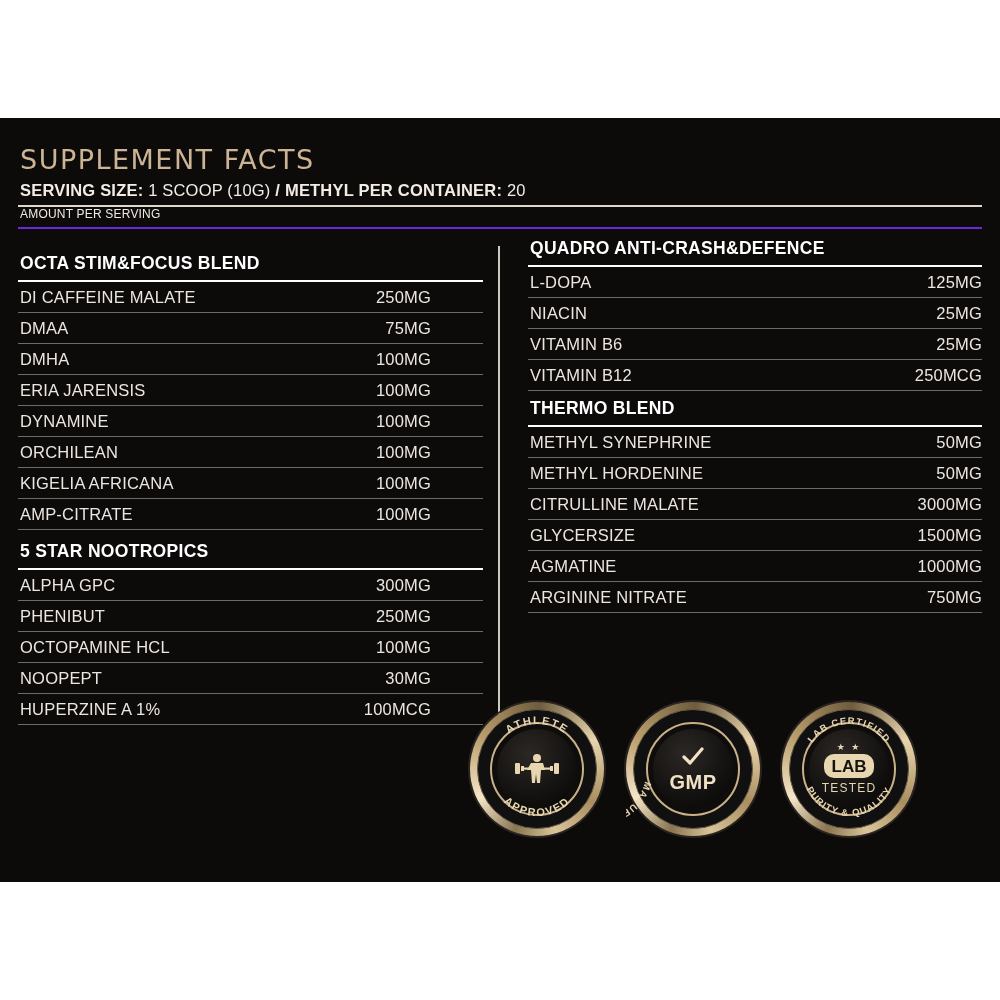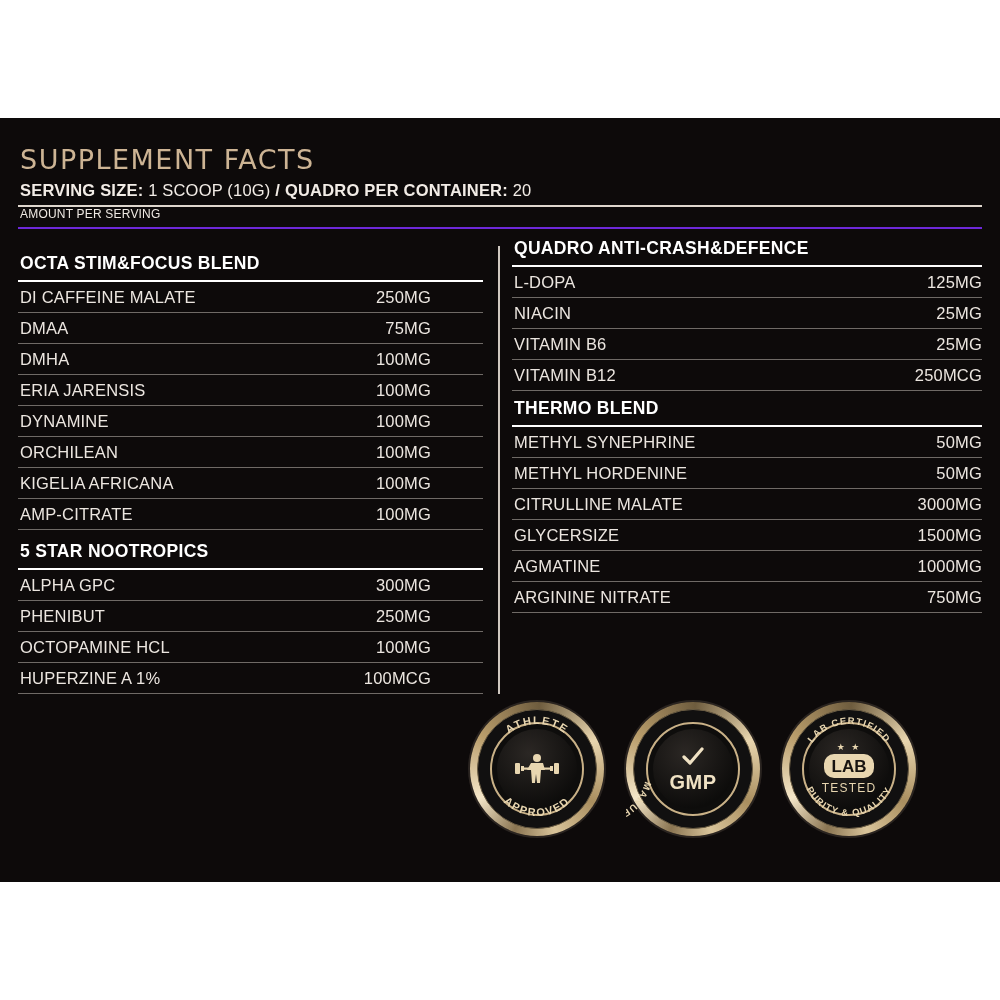--- a/index.html
+++ b/index.html
@@ -57,21 +57,21 @@
   }
   .cols {
     display: flex;
     margin-top: 2px;
   }
   .col {
     width: 50%;
     box-sizing: border-box;
   }
   .col.left { padding-right: 15px; border-right: 2px solid #cfc8c0; margin-top: 15px; }
-  .col.right { padding-left: 12px; }
+  .col.right { padding-left: 28px; }
 
   .blend-head {
     color: #ffffff;
     font-size: 17.5px;
     font-weight: 700;
     letter-spacing: .3px;
     padding: 7px 0 6px 2px;
     border-bottom: 2px solid #ffffff;
     text-transform: uppercase;
   }
@@ -200,21 +200,21 @@
 
 <div class="panel">
   <div class="inner">
 
     <div class="title">SUPPLEMENT FACTS</div>
 
     <div class="serving-line">
       <b>SERVING SIZE:</b>
       <span class="val">1 SCOOP (10G)</span>
       <b>/</b>
-      <b>QUADRO PER CONTAINER:</b>
+      <b>METHYL PER CONTAINER:</b>
       <span class="val">20</span>
     </div>
 
     <div class="amount-line">AMOUNT PER SERVING</div>
 
     <div class="cols">
       <div class="col left">
 
         <div class="blend-head">OCTA STIM&amp;FOCUS BLEND</div>
         <div class="row">
@@ -255,20 +255,24 @@
           <span class="nm">ALPHA GPC</span>
           <span class="amt">300MG</span>
         </div>
         <div class="row">
           <span class="nm">PHENIBUT</span>
           <span class="amt">250MG</span>
         </div>
         <div class="row">
           <span class="nm">OCTOPAMINE HCL</span>
           <span class="amt">100MG</span>
+        </div>
+        <div class="row">
+          <span class="nm">NOOPEPT</span>
+          <span class="amt">30MG</span>
         </div>
         <div class="row last">
           <span class="nm">HUPERZINE A 1%</span>
           <span class="amt">100MCG</span>
         </div>
       </div>
 
       <div class="col right">
         <div class="blend-head">QUADRO  ANTI-CRASH&amp;DEFENCE</div>
         <div class="row">

